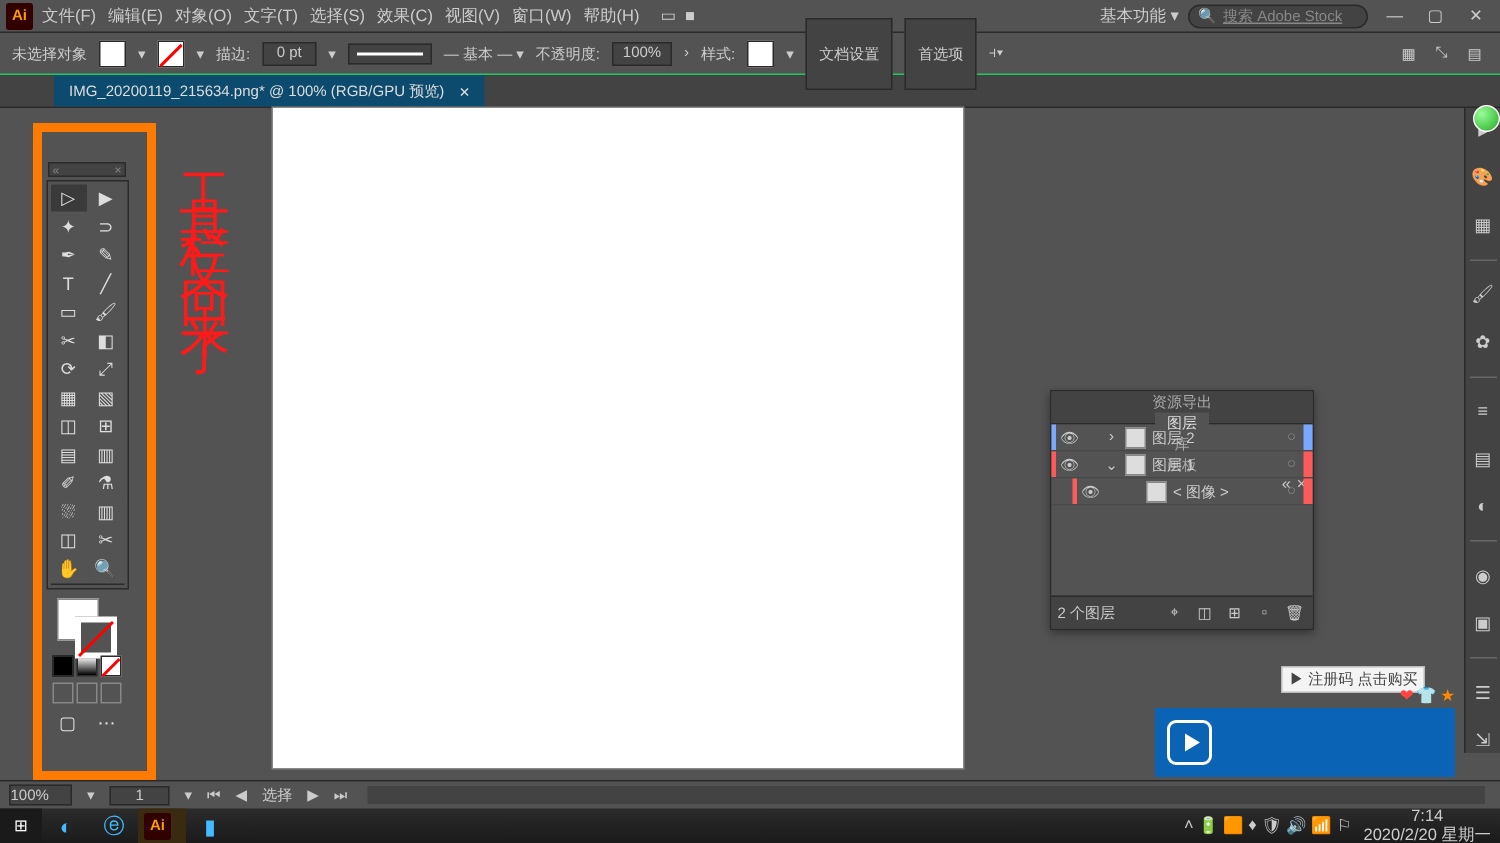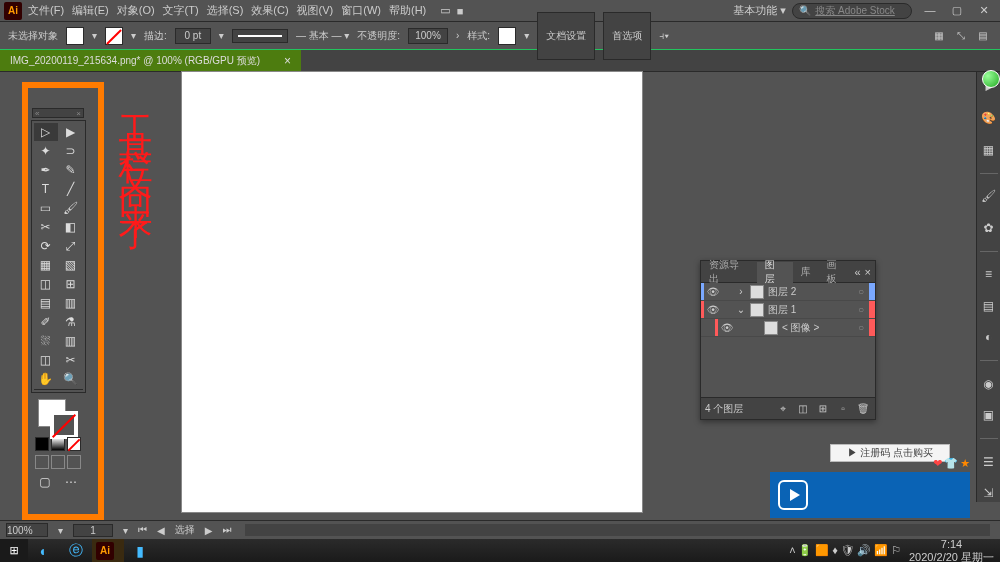--- a/index.html
+++ b/index.html
@@ -21,21 +21,21 @@
 .swatch.none::after { content: ""; position: absolute; left: -2px; right: -2px; top: 50%; border-top: 2px solid red; transform: rotate(-45deg); }
 .num-input { width: 36px; height: 16px; background: #434343; border: 1px solid #2a2a2a; color: #ccc; font-size: 10px; text-align: center; }
 .stroke-profile { width: 56px; height: 14px; background: #434343; border: 1px solid #2a2a2a; display: flex; align-items: center; justify-content: center; }
 .stroke-profile-inner { width: 44px; height: 2px; background: #fff; }
 .btn { padding: 16px 8px; background: #434343; border: 1px solid #2a2a2a; cursor: pointer; }
 .opt-right { margin-left: auto; display: flex; gap: 4px; }
 .opt-right .ic { width: 18px; height: 18px; display: flex; align-items: center; justify-content: center; border: 1px solid transparent; cursor: pointer; }
 
 
 .doctab-bar { height: 22px; background: #434343; display: flex; align-items: center; border-bottom: 1px solid #2a2a2a; }
-.doctab { padding: 0 10px; height: 100%; display: flex; align-items: center; background: #4d7c0f; font-size: 10px; color: #ddd; gap: 24px; }
+.doctab { padding: 0 10px; height: 100%; display: flex; align-items: center; background: #0c4a6e; font-size: 10px; color: #ddd; gap: 10px; margin-left: 36px; }
 .doctab .x { font-size: 12px; cursor: pointer; }
 
 
 .main { display: flex; height: 468px; position: relative; }
 
 
 .tool-highlight { position: absolute; left: 22px; top: 82px; width: 82px; height: 438px; border: 6px solid #ff7b00; z-index: 5; pointer-events: none; }
 
 
 .toolbox { width: 56px; background: #535353; padding: 20px 2px 2px; display: flex; flex-direction: column; align-items: center; position: absolute; left: 30px; top: 88px; z-index: 6; }
@@ -59,21 +59,21 @@
 .canvas-area { flex: 1; margin-left: 160px; margin-right: 24px; background: #535353; position: relative; display:flex; }
 .artboard { position: absolute; left: 22px; top: 0; width: 460px; height: 440px; background: #fff; box-shadow: 0 0 0 1px #888; }
 
 
 .right-dock { position: absolute; right: 0; top: 72px; width: 24px; background: #434343; height: 430px; display: flex; flex-direction: column; align-items: center; padding-top: 6px; gap: 14px; border-left:1px solid #2a2a2a;}
 .right-dock .dic { width: 18px; height: 18px; display: flex; align-items: center; justify-content: center; color: #ccc; cursor: pointer; font-size:12px;}
 .right-dock .sep { width: 18px; height: 1px; background: #666; }
 
 
 .layers-panel { position: absolute; right: 124px; top: 260px; width: 176px; background: #535353; border: 1px solid #2a2a2a; z-index: 10; box-shadow: 0 2px 6px rgba(0,0,0,.4); }
-.lp-tabs { display: flex; height: 22px; border-bottom: 1px solid #2a2a2a; align-items: center; background: #434343; }
+.lp-tabs { display: flex; height: 22px; border-bottom: 1px solid #2a2a2a; align-items: center; background: #434343; flex-direction: column; }
 .lp-tab { padding: 0 8px; font-size: 10px; height: 100%; display: flex; align-items: center; cursor: pointer; color:#aaa;}
 .lp-tab.active { background: #535353; color:#ddd; border-bottom:1px solid #535353; margin-bottom:-1px;}
 .lp-tabs .icons { margin-left: auto; display: flex; gap: 4px; padding-right: 4px; }
 .lp-row { display: flex; align-items: center; height: 18px; font-size: 10px; background:#535353; border-bottom:1px solid #494949;}
 .lp-row .eye { width: 18px; text-align: center; cursor:pointer; }
 .lp-row .lock { width: 14px; }
 .lp-row .thumb { width: 14px; height: 14px; border: 1px solid #888; margin: 0 4px; background:#ddd;}
 .lp-row .sel-dot { width:16px; text-align:center; color:#888;}
 .lp-row .expand { width:10px; text-align:center; cursor:pointer;}
 .lp-row.child { padding-left: 14px; }
@@ -101,21 +101,21 @@
 .clock { font-size: 11px; line-height: 1.1; text-align: center; padding: 0 4px; }
 
 
 .watermark { position: absolute; right: 30px; bottom: 44px; width: 200px; height: 46px; background: #0a63b5; color: #fff; display: flex; align-items: center; padding: 0 8px; gap: 8px; z-index: 50; }
 .watermark .play { width: 30px; height: 30px; border: 2px solid #fff; border-radius: 6px; display: flex; align-items: center; justify-content: center; }
 .watermark .play::after { content: ""; border-left: 10px solid #fff; border-top: 6px solid transparent; border-bottom: 6px solid transparent; margin-left: 3px; }
 .watermark .txt { display: flex; flex-direction: column; line-height: 1.1; }
 .watermark .cn { font-size: 18px; font-weight: bold; letter-spacing: 2px; }
 .watermark .en { font-size: 9px; letter-spacing: 1px; }
 
-.tooltip-strip{position:absolute; right:50px; bottom:100px; background:#f4f4f4; color:#444; font-size:10px; padding:1px 16px; border:1px solid #bbb; z-index:49;}
+.tooltip-strip{position:absolute; right:50px; bottom:100px; background:#f4f4f4; color:#444; font-size:10px; padding:1px 4px; border:1px solid #bbb; z-index:49;}
 .badge-strip{position:absolute; right:30px; bottom:92px; z-index:51; font-size:11px; display:flex; gap:2px;}
 .badge-strip span{display:inline-block;}
 
 .green-bubble{position:absolute; right:0; top:70px; width:18px; height:18px; border-radius:50%; background:radial-gradient(circle at 30% 30%, #9f9, #2a2); z-index:60; border:1px solid #fff;}
 
 </style>
 </head>
 <body>
 
 <div class="menubar">
@@ -304,21 +304,21 @@
     <div class="lock"></div>
     <div class="expand"></div>
     <div class="thumb"></div>
     <span>&lt; 图像 &gt;</span>
     <span style="flex:1"></span>
     <div class="sel-dot">○</div>
     <div style="width:6px;background:#ff5a5a;height:100%"></div>
   </div>
   <div style="height:60px;background:#535353"></div>
   <div class="lp-foot">
-    <span>4 个图层</span>
+    <span>2 个图层</span>
     <div class="spacer"></div>
     <div class="ic">⌖</div>
     <div class="ic">◫</div>
     <div class="ic">⊞</div>
     <div class="ic">▫</div>
     <div class="ic">🗑</div>
   </div>
 </div>
 
 <div class="tooltip-strip">▶ 注册码  点击购买</div>

